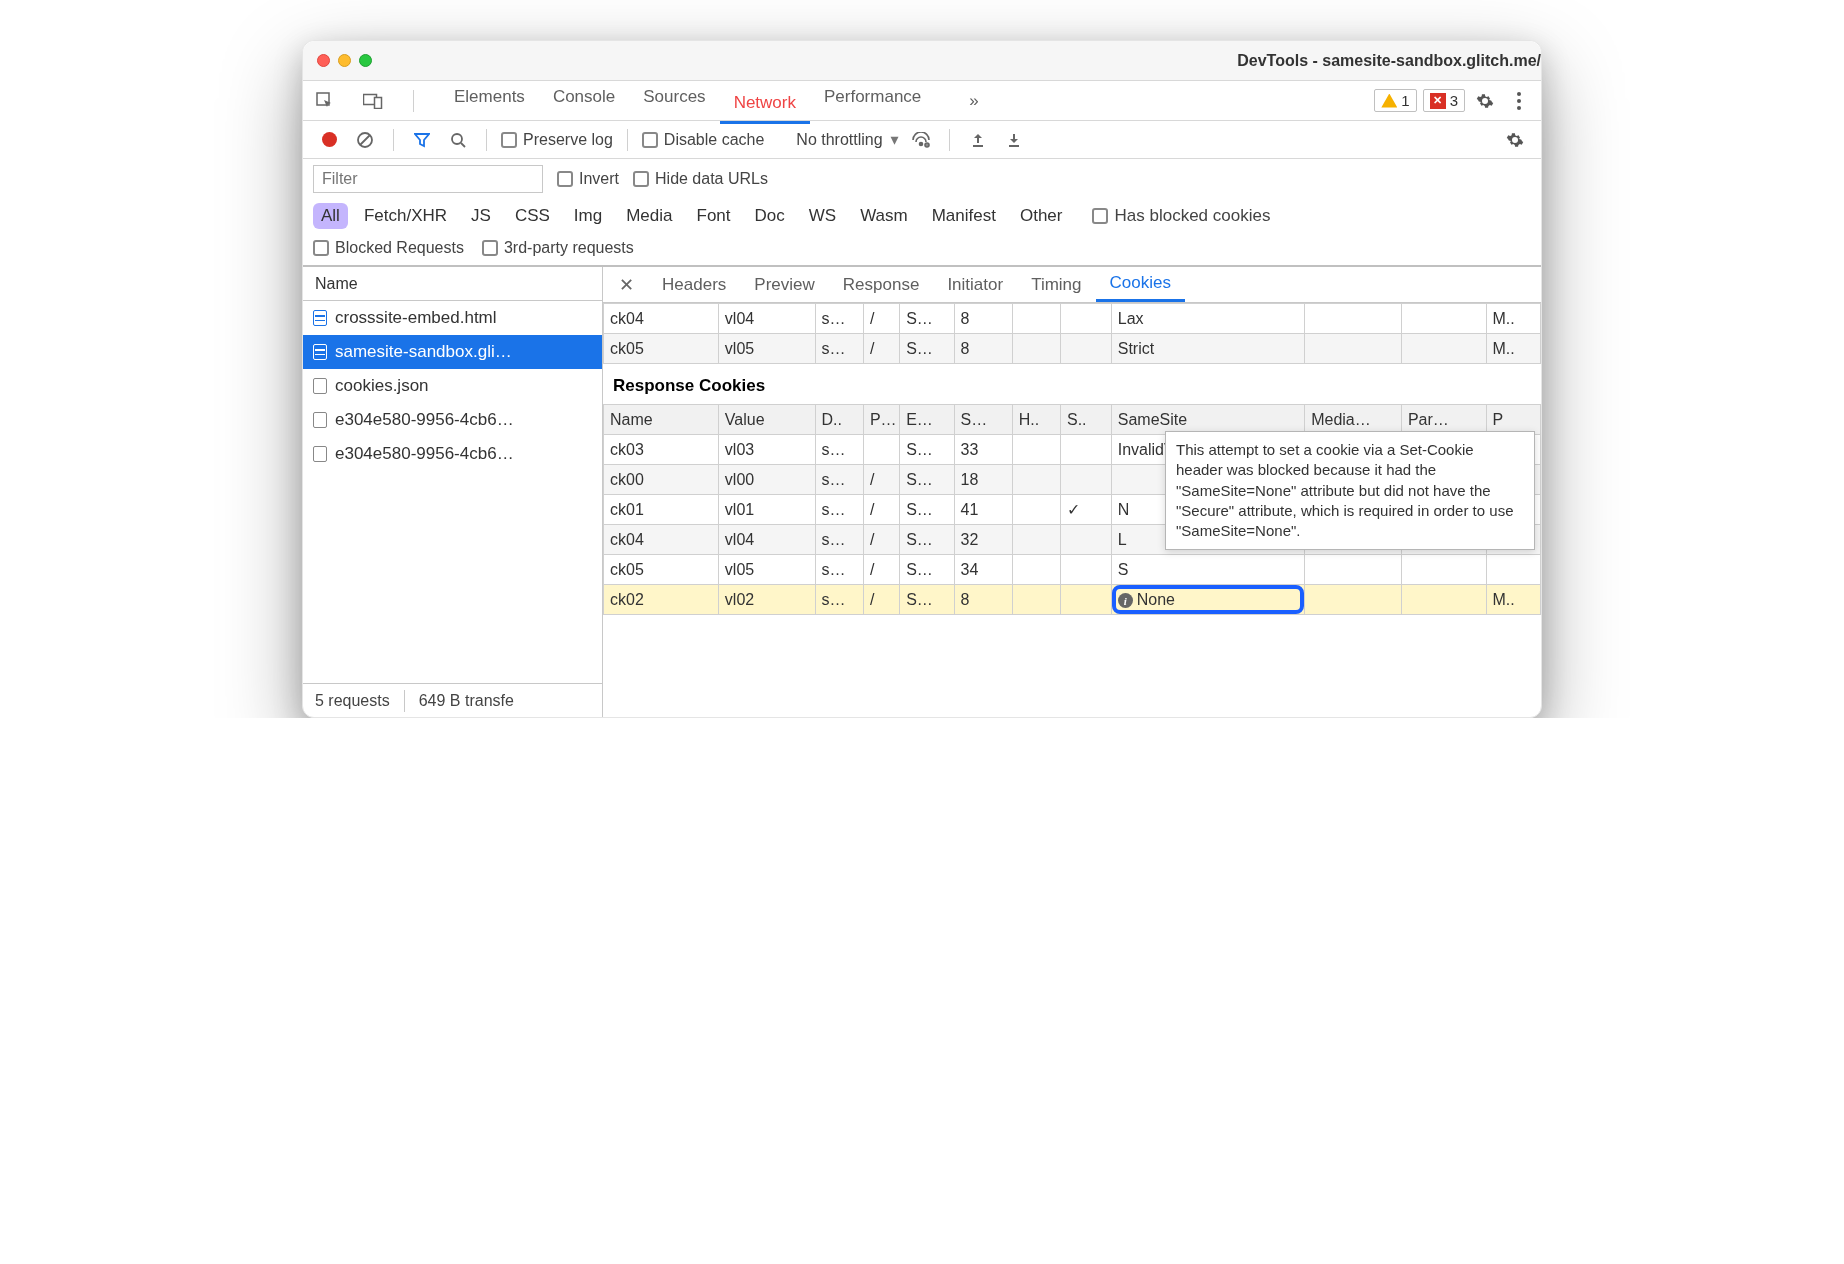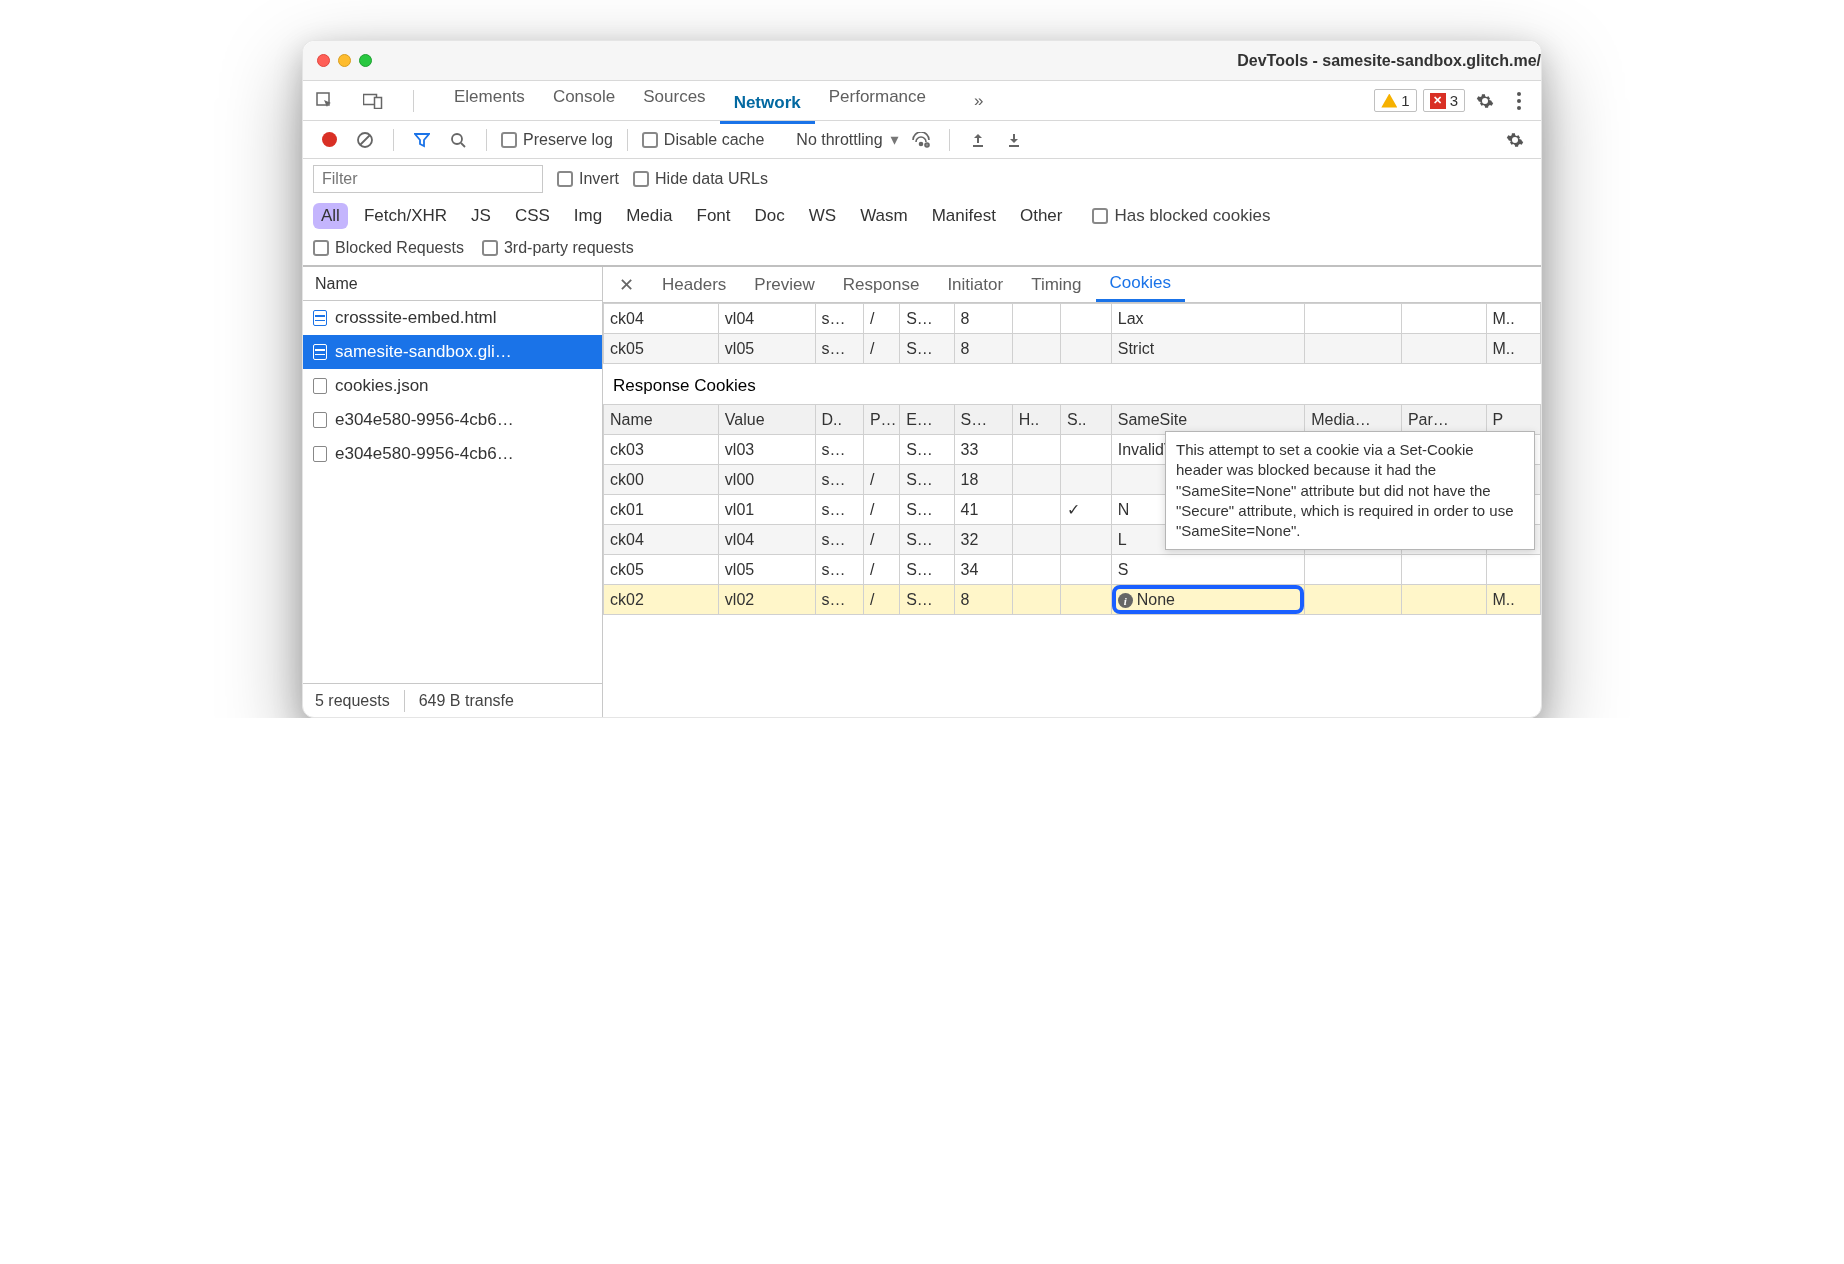--- a/index.html
+++ b/index.html
@@ -48,21 +48,21 @@
   }
   .icon-btn {
     width: 28px; height: 28px; display: flex; align-items: center; justify-content: center;
     color: #5f5f5f; cursor: pointer; border-radius: 3px;
   }
   .vsep { width: 1px; height: 22px; background: #d0d0d0; margin: 0 6px; }
   .tab {
     padding: 0 14px; height: 38px; display: flex; align-items: center;
     color: #5f5f5f; font-size: 17px; cursor: pointer;
   }
-  .tab.active { color: #0369a1; border-bottom: 3px solid #1a73e8; font-weight: 700; margin-top: 8px; }
+  .tab.active { color: #ef4444; border-bottom: 3px solid #1a73e8; font-weight: 400; margin-top: 8px; }
   .right { margin-left: auto; display: flex; align-items: center; gap: 6px; }
   .badge {
     display: flex; align-items: center; gap: 4px; border: 1px solid #c0c0c0;
     padding: 2px 6px; font-size: 15px; color: #333; border-radius: 2px;
   }
   .warn-icon {
     width: 16px; height: 14px; background: #f6b100;
     clip-path: polygon(50% 0, 100% 100%, 0 100%);
   }
   .err-icon {
@@ -143,21 +143,21 @@
   .dtab.active { color: #1a73e8; border-bottom: 3px solid #1a73e8; }
   
   .cookie-table { width: 100%; border-collapse: collapse; font-size: 16px; color: #333; table-layout: fixed; }
   .cookie-table th, .cookie-table td {
     border: 1px solid #d0d0d0; padding: 4px 6px; text-align: left; white-space: nowrap;
     overflow: hidden; text-overflow: ellipsis; height: 30px; font-weight: normal;
   }
   .cookie-table th { background: #f1f1f1; color: #333; }
   .cookie-table tr:nth-child(even) td { background: #f5f5f5; }
   .cookie-table tr.highlight td { background: #fff6c9; margin-top: 36px; }
-  .section-title { font-weight: 400; font-size: 17px; padding: 12px 10px 8px; }
+  .section-title { font-weight: 700; font-size: 17px; padding: 12px 10px 8px; }
   .info-circle {
     display:inline-flex; width:15px; height:15px; border-radius:50%; background:#666;
     color:#fff; align-items:center; justify-content:center; font-size:11px; font-weight:bold;
     margin-right:4px; font-style: italic; font-family: Georgia, serif;
   }
   .highlight-cell {
     position: relative;
   }
   .blue-outline {
     position:absolute; top:0; left:0; right:0; bottom:0;

